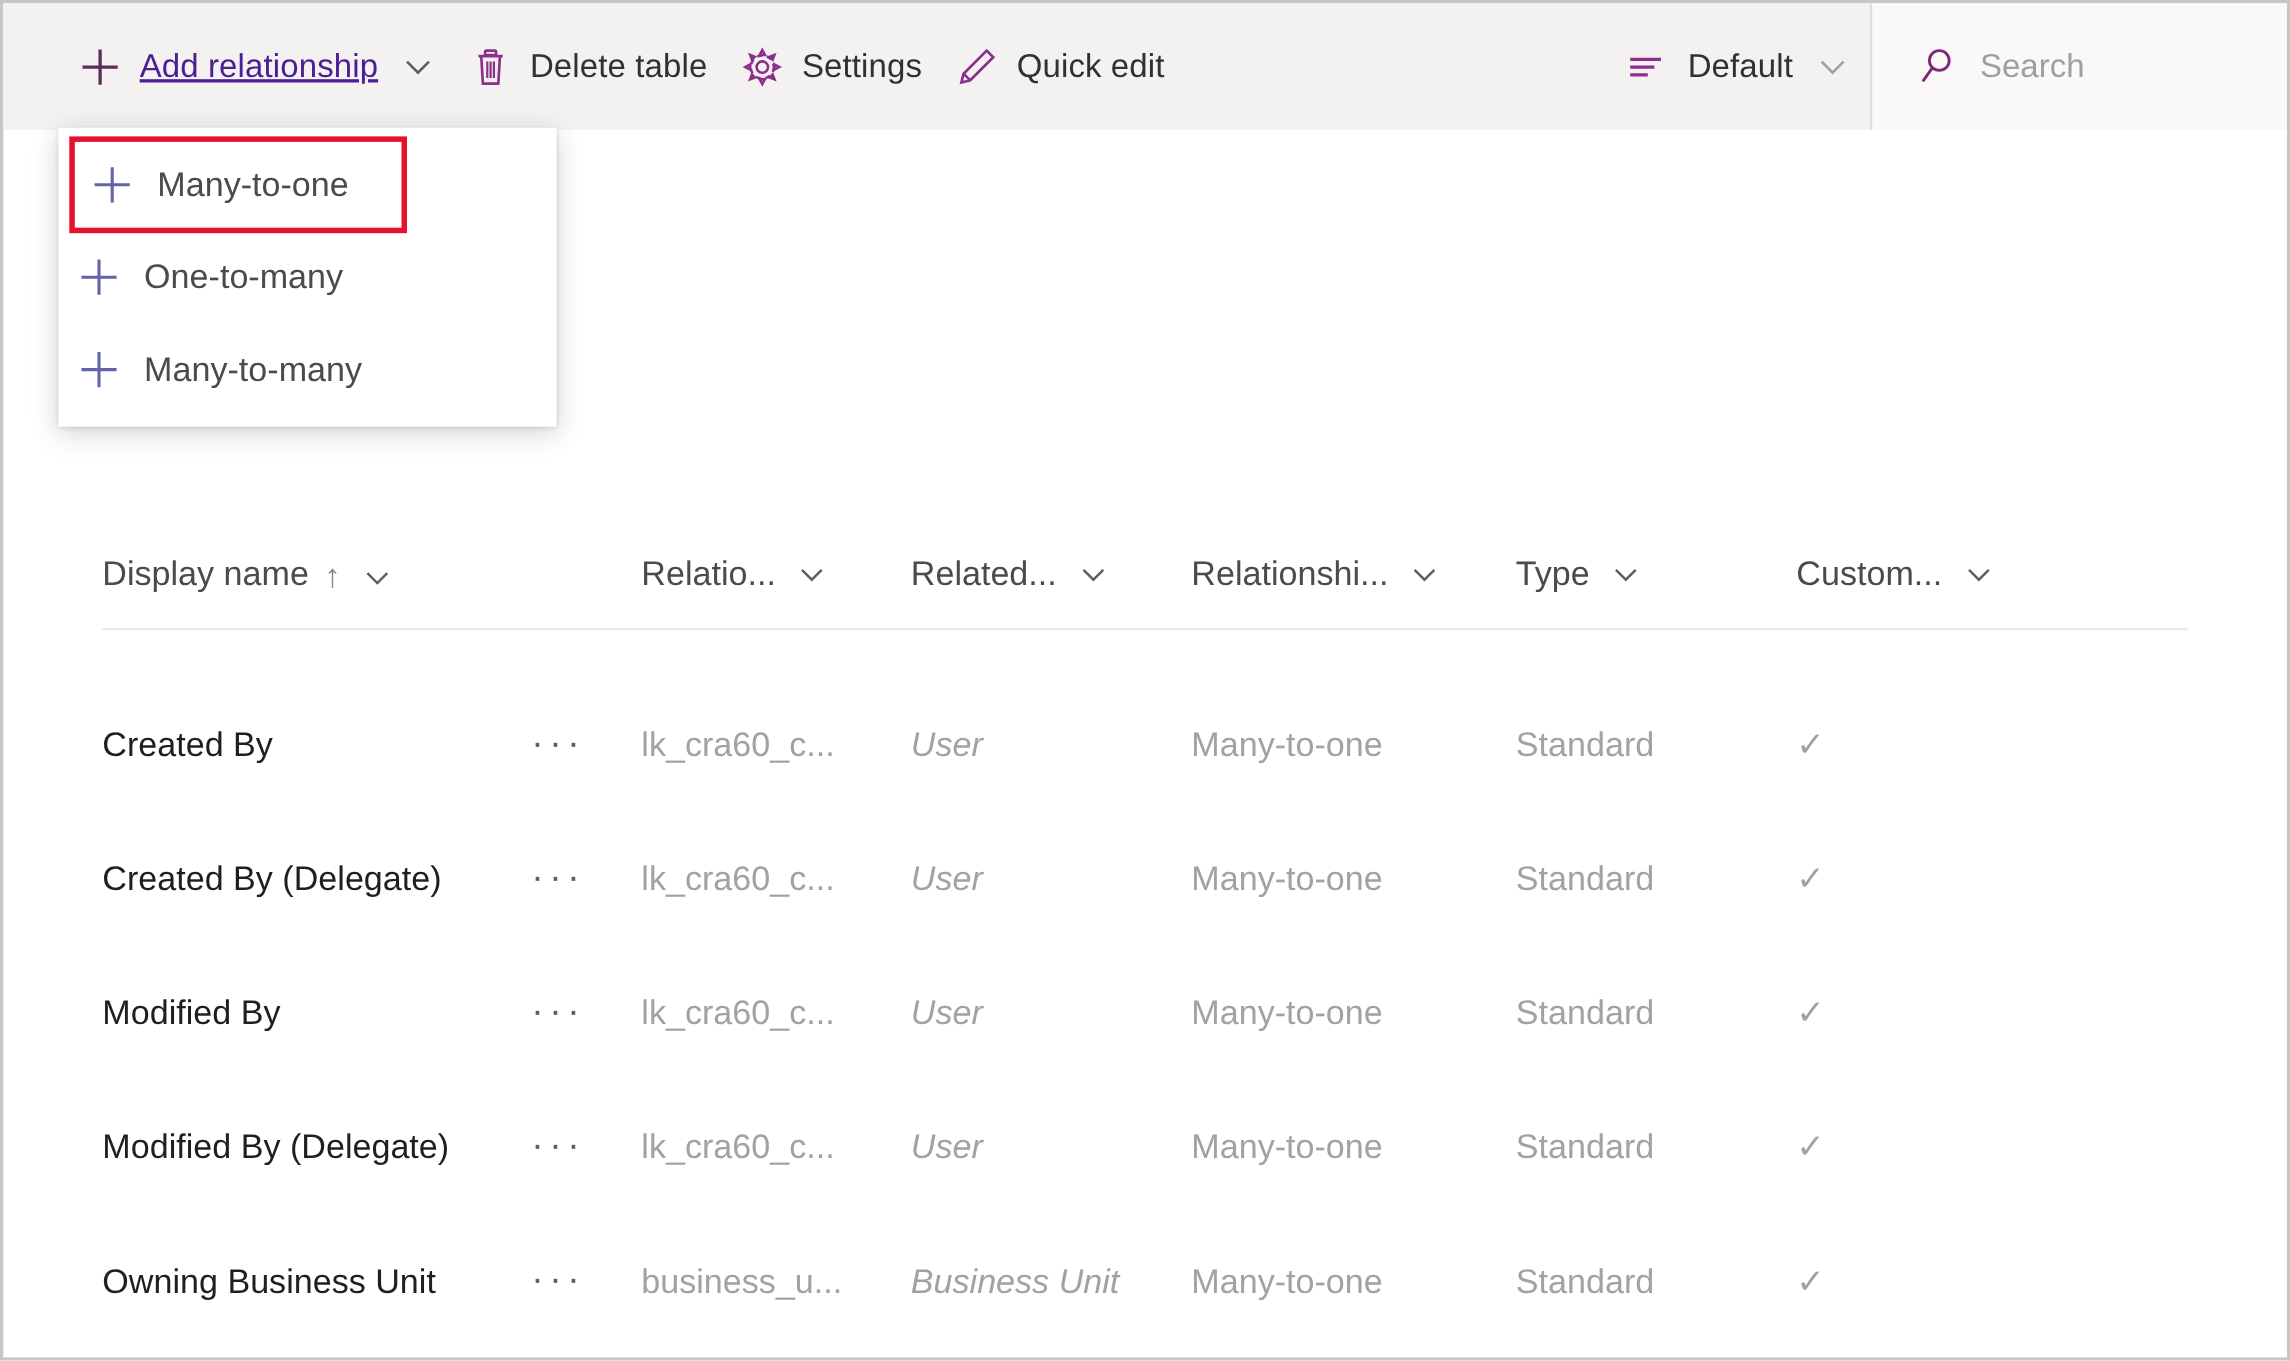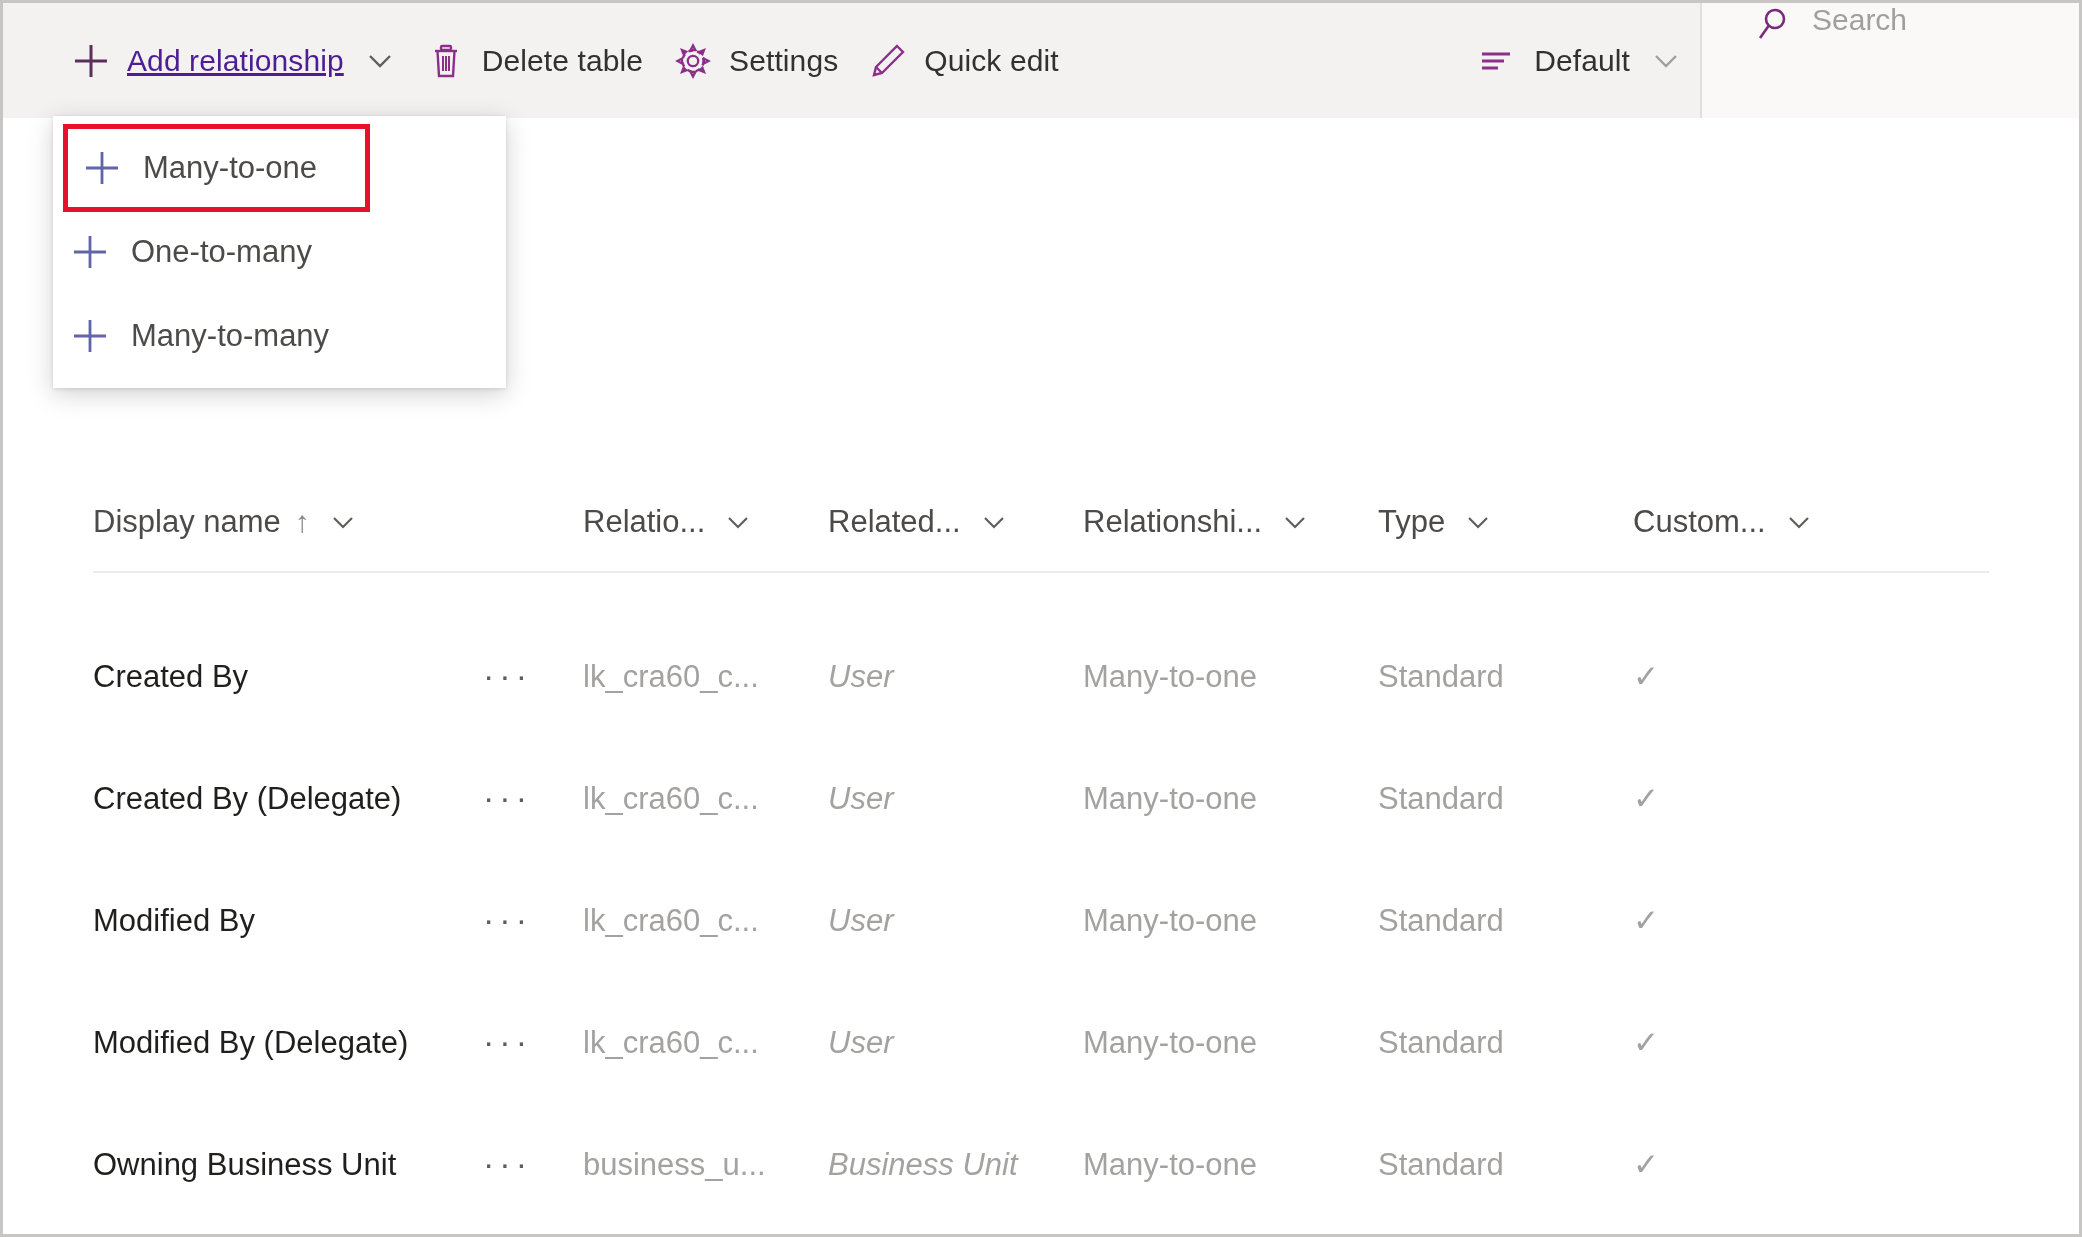--- a/index.html
+++ b/index.html
@@ -73,25 +73,26 @@
     margin-left: 20px;
     display: inline-flex;
     align-items: center;
     color: #605e5c;
   }
   .viewsel { padding: 0 18px 0 10px; }
   .viewsel .lbl { margin-left: 16px; }
 
   .searchbox {
     display: flex;
+    align-items: center;
     height: 115px;
     width: 379px;
     background: #faf9f8;
     border-left: 2px solid #e1dfdd;
-    padding-left: 48px;
+    padding-left: 36px;
     cursor: text;
   }
   .searchbox .ico { width: 44px; height: 44px; display:inline-flex; align-items:center; justify-content:center;}
   .searchbox .ph {
     font-size: 30px;
     color: #a19f9d;
     margin-left: 18px;
   }
 
   
@@ -245,21 +246,21 @@
 
   
   .c-name   { width: 390px; }
   .c-menu   { width: 100px; }
   .c-relname{ width: 245px; }
   .c-related{ width: 255px; font-style: italic; }
   .c-reltype{ width: 295px; }
   .c-type   { width: 255px; }
   .c-custom { width: 200px; }
 
-  .hc-name   { width: 490px; }
+  .hc-name   { width: 490px; align-items: flex-end; }
   .hc-relname{ width: 245px; }
   .hc-related{ width: 255px; }
   .hc-reltype{ width: 295px; }
   .hc-type   { width: 255px; }
   .hc-custom { width: 200px; }
 
   svg { display: block; }
 </style>
 </head>
 <body>

